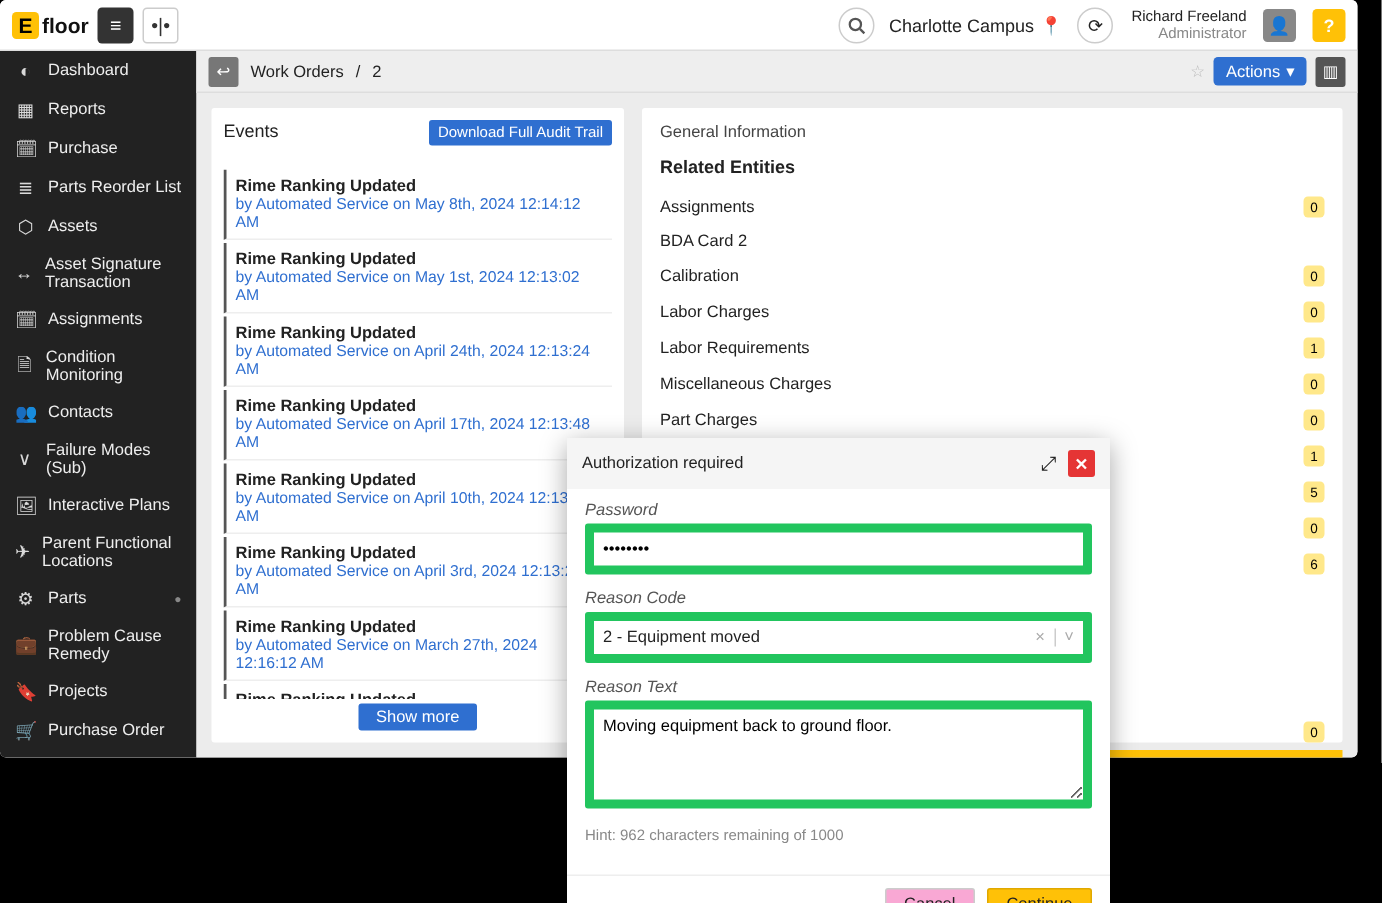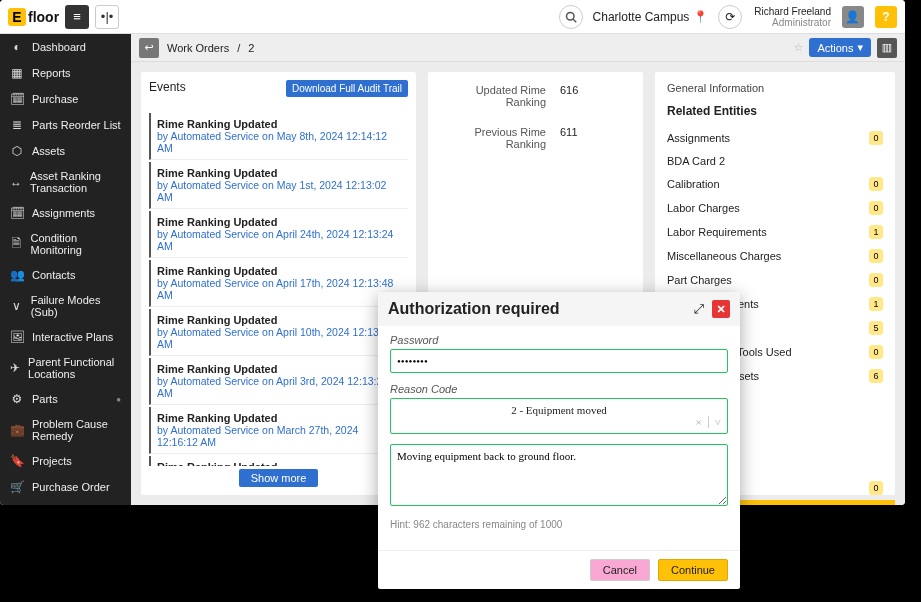--- a/index.html
+++ b/index.html
@@ -48,31 +48,31 @@
   
   .rail{flex:1;background:#fff;border-radius:2px;padding:6px 0;font-size:11px;min-width:0;}
   .rail .gi{padding:4px 12px;color:#444;}
   .rail .rel{font-weight:700;padding:6px 12px 8px 12px;font-size:12px;}
   .rel-item{display:flex;align-items:center;padding:5px 12px;cursor:pointer;}
   .rel-item.active{background:#ffc107;}
   .rel-item .badge{margin-left:auto;background:#ffe88a;color:#000;font-size:9px;min-width:14px;height:14px;border-radius:3px;display:flex;align-items:center;justify-content:center;padding:0 3px;}
   
   .modal{position:absolute;left:378px;top:292px;width:362px;background:#fff;box-shadow:0 4px 18px rgba(0,0,0,.35);border-radius:2px;font-size:12px;}
   .modal-head{display:flex;align-items:center;padding:8px 10px;gap:6px;background:#f5f5f5;}
-  .modal-head h4{font-size:16px;font-weight:700;}
+  .modal-head h4{font-size:11px;font-weight:400;}
   .modal-head .right{margin-left:auto;display:flex;gap:4px;}
   .expand{width:18px;height:18px;display:flex;align-items:center;justify-content:center;cursor:pointer;font-size:13px;}
   .close{width:18px;height:18px;background:#e53535;color:#fff;border-radius:2px;display:flex;align-items:center;justify-content:center;cursor:pointer;font-weight:700;font-size:11px;}
   .modal-body{padding:8px 12px;}
   .fld{margin-bottom:10px;}
   .fld label{display:block;font-size:11px;color:#555;margin-bottom:3px;font-style:italic;}
-  .fld input[type=password],.fld .select,.fld textarea{width:100%;border:1px solid #22c55e;border-radius:2px;padding:5px 6px;font-size:11px;font-family:Liberation Serif, serif;flex-direction:column;}
+  .fld input[type=password],.fld .select,.fld textarea{width:100%;border:6px solid #22c55e;border-radius:2px;padding:5px 6px;font-size:11px;font-family:Liberation Sans, sans-serif;}
   .fld .select{display:flex;align-items:center;cursor:pointer;}
   .fld .select .sx{margin-left:auto;display:flex;gap:6px;color:#aaa;align-items:center;}
-  .fld textarea{height:62px;resize:both;}
+  .fld textarea{height:72px;resize:both;}
   .hint{font-size:10px;color:#888;}
   .modal-foot{display:flex;justify-content:flex-end;gap:8px;padding:8px 12px;border-top:1px solid #eee;margin-top:12px;}
   .btn{padding:4px 12px;border-radius:2px;font-size:11px;cursor:pointer;border:1px solid #ccc;background:#f9a8d4;}
   .btn.primary{background:#ffc107;border-color:#e0a800;}
   svg{display:block;}
 </style>
 </head>
 <body>
 
 <div class="app">
@@ -120,21 +120,21 @@
         <div class="nav-item">
           <span class="ic">≣</span>
           <span>Parts Reorder List</span>
         </div>
         <div class="nav-item">
           <span class="ic">⬡</span>
           <span>Assets</span>
         </div>
         <div class="nav-item">
           <span class="ic">↔</span>
-          <span>Asset Ranking Transaction</span>
+          <span>Asset Signature Transaction</span>
         </div>
         <div class="nav-item">
           <span class="ic">🗓</span>
           <span>Assignments</span>
         </div>
         <div class="nav-item">
           <span class="ic">🗎</span>
           <span>Condition Monitoring</span>
         </div>
         <div class="nav-item">
@@ -226,30 +226,20 @@
                 <div class="ev-meta">by Automated Service on March 27th, 2024 12:16:12 AM</div>
               </div>
               <div class="ev-item">
                 <div class="ev-title">Rime Ranking Updated</div>
                 <div class="ev-meta">by Automated Service on March 20th, 2024 12:20:21 AM</div>
               </div>
             </div>
           <div class="showmore">Show more</div>
         </div>
 
-        <div class="stats">
-          <div class="stat-row">
-            <div class="stat-label">Updated Rime Ranking</div>
-            <div class="stat-val">616</div>
-          </div>
-          <div class="stat-row">
-            <div class="stat-label">Previous Rime Ranking</div>
-            <div class="stat-val">611</div>
-          </div>
-        </div>
 
         <div class="rail">
           <div class="gi">General Information</div>
           <div class="rel">Related Entities</div>
           <div id="rail-items">
               <div class="rel-item">
                 <span>Assignments</span>
                 <span class="badge">0</span>
               </div>
               <div class="rel-item">
@@ -333,20 +323,21 @@
       <div class="select">
         <span>2 - Equipment moved</span>
         <span class="sx">
           <span>×</span>
           <span style="border-left:1px solid #ccc;height:12px;"></span>
           <span>˅</span>
         </span>
       </div>
     </div>
     <div class="fld">
+      <label>Reason Text</label>
       <textarea id="reason-ta" style="">Moving equipment back to ground floor.</textarea>
     </div>
     <div class="hint">Hint: 962 characters remaining of 1000</div>
   </div>
   <div class="modal-foot">
     <div class="btn">Cancel</div>
     <div class="btn primary">Continue</div>
   </div>
 </div>
 

